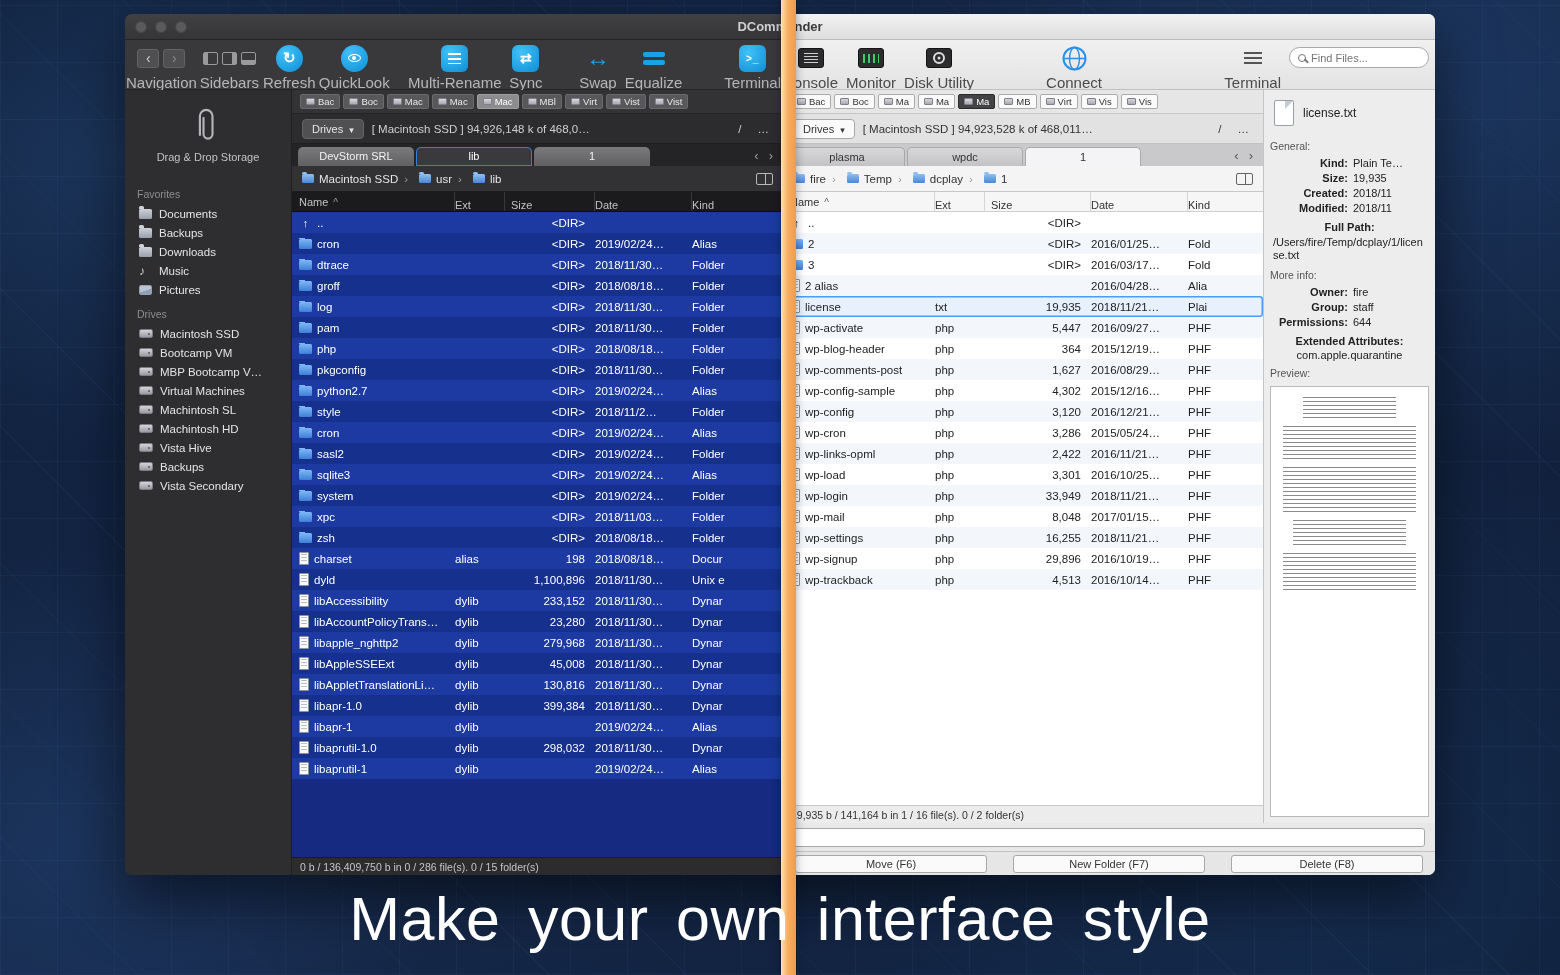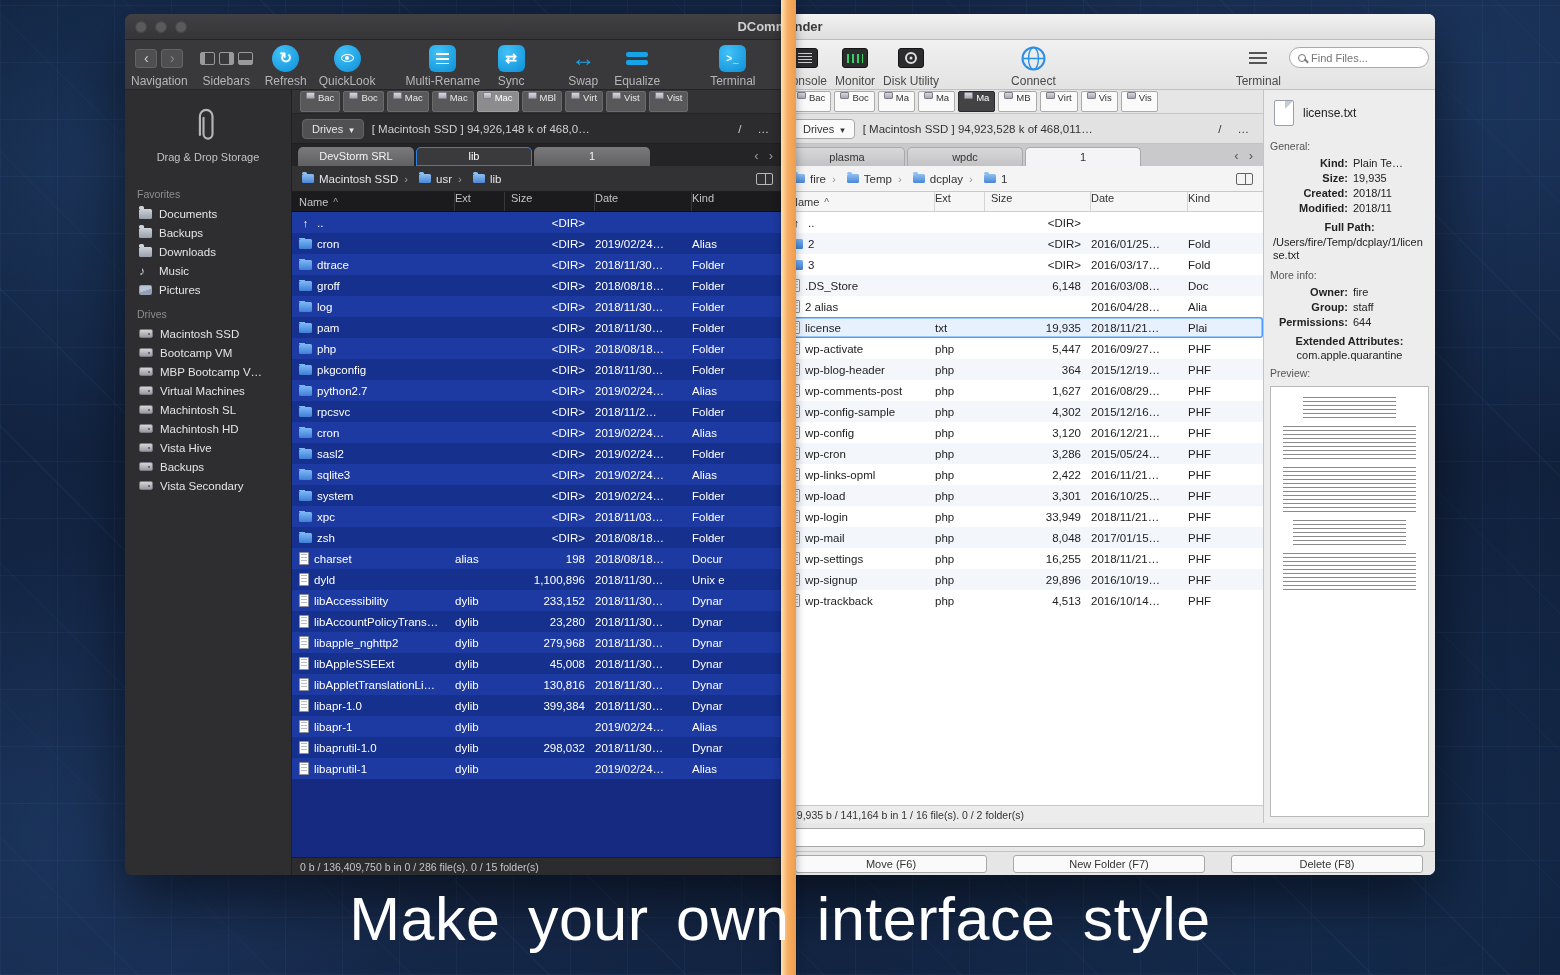--- a/index.html
+++ b/index.html
@@ -33,21 +33,21 @@
 .tlight{width:12px;height:12px;border-radius:50%;background:#5a5a5c;border:1px solid #464648}
 .tghost{position:absolute;top:0;height:26px;line-height:26px;width:1310px;text-align:center;font-size:13px;font-weight:bold}
 .pane-left .tghost{left:0;color:#cfcfd1}
 .pane-right .tghost{left:-658px;color:#3a3a3a}
 
 
 .toolbar{height:50px;display:flex;align-items:flex-start;padding:4px 6px 0;gap:12px;flex:0 0 auto}
 .pane-left .toolbar{background:#39393b;border-bottom:1px solid #242426}
 .pane-right .toolbar{background:linear-gradient(#f0f0f0,#e3e3e3);border-bottom:1px solid #c0c0c0;gap:8px}
 .titem{display:flex;flex-direction:column;align-items:center;gap:2px;min-width:38px}
-.tlabel{font-size:12px;color:#b6b6b8;white-space:nowrap}
+.tlabel{font-size:15px;color:#b6b6b8;white-space:nowrap}
 .pane-right .tlabel{color:#4a4a4a}
 .ticon{height:28px;display:flex;align-items:center;justify-content:center;gap:4px}
 .navbtn{width:22px;height:19px;background:#4f4f51;border:1px solid #636365;border-radius:3px;color:#d2d2d4;
  font-size:14px;line-height:16px;text-align:center}
 .navbtn.back::before{content:"‹"}
 .navbtn.fwd{color:#8a8a8c}.navbtn.fwd::before{content:"›"}
 .sbico{width:15px;height:13px;border:1px solid #9a9a9c;border-radius:2px;background:linear-gradient(90deg,#9a9a9c 0 4px,transparent 4px)}
 .sbico.r{background:linear-gradient(270deg,#9a9a9c 0 4px,transparent 4px)}
 .sbico.b{background:linear-gradient(0deg,#9a9a9c 0 4px,transparent 4px)}
 .bico{width:27px;height:27px;border-radius:50%;background:radial-gradient(circle at 35% 28%,#41c2f8,#0e8ed6);
@@ -72,21 +72,21 @@
 .searchbox{display:flex;align-items:center;gap:5px;background:#fff;border:1px solid #a8a8a8;border-radius:11px;height:21px;padding:0 8px;width:140px;margin-top:3px}
 .mag{width:8px;height:8px;border:1.5px solid #777;border-radius:50%;position:relative;flex:0 0 auto}
 .mag::after{content:"";position:absolute;width:5px;height:1.5px;background:#777;transform:rotate(45deg);right:-4px;bottom:-1px}
 .searchbox input{border:none;outline:none;font-size:11px;width:100%;background:transparent;color:#333}
 .tspacer{flex:1}
 
 
 .dstrip{height:24px;display:flex;align-items:center;gap:3px;padding:0 8px;flex:0 0 auto}
 .pane-left .dstrip{background:#333335;border-bottom:1px solid #242426}
 .pane-right .dstrip{background:#e6e6e6;border-bottom:1px solid #c6c6c6}
-.dbtn{height:21px;display:flex;gap:3px;padding:0 5px;border-radius:2px;font-size:9.5px;white-space:nowrap}
+.dbtn{height:15px;display:flex;align-items:center;gap:3px;padding:0 5px;border-radius:2px;font-size:9.5px;white-space:nowrap}
 .pane-left .dbtn{background:#58585a;border:1px solid #6a6a6c;color:#e8e8ea}
 .pane-left .dbtn.sel{background:#8c8c8e;border-color:#9e9ea0;color:#fff}
 .pane-right .dbtn{background:#fafafa;border:1px solid #ababab;color:#333}
 .pane-right .dbtn.sel{background:#434345;border-color:#2a2a2c;color:#fff}
 .ddisk{width:9px;height:7px;border-radius:1px;background:linear-gradient(#d8d8e0,#a8a8b2);border:1px solid #80808a}
 
 
 .drow{height:30px;display:flex;align-items:center;gap:8px;padding:0 10px;flex:0 0 auto;font-size:11.5px}
 .pane-left .drow{background:#2c2c2e;border-bottom:1px solid #1f1f21;color:#cfcfd1}
 .pane-right .drow{background:#e2e2e2;border-bottom:1px solid #c2c2c2;color:#333}
@@ -121,21 +121,21 @@
 .crumb+.crumb::before{content:"›";margin:0 6px;color:#9a9a9c}
 .cico{width:12px;height:9px;border-radius:1.5px;background:linear-gradient(#8fc0f2,#4a86d8);position:relative;flex:0 0 auto}
 .cico::before{content:"";position:absolute;top:-2.5px;left:0;width:5px;height:2.5px;border-radius:1.5px 1.5px 0 0;background:#8fc0f2}
 .bookico{margin-left:auto;width:17px;height:12px;border:1.5px solid currentColor;border-radius:2px;position:relative;opacity:.75}
 .bookico::before{content:"";position:absolute;left:50%;top:0;bottom:0;width:1.5px;background:currentColor}
 
 
 .hdr{height:20px;display:flex;align-items:center;flex:0 0 auto;font-size:11px}
 .pane-left .hdr{background:#1b1b1d;color:#c2c2c4;border-bottom:1px solid #0e0e10}
 .pane-right .hdr{background:#f6f6f6;color:#333;border-bottom:1px solid #cfcfcf}
-.hcell{height:100%;display:flex;align-items:flex-start;gap:5px;border-right:1px solid rgba(128,128,128,.28);overflow:hidden}
+.hcell{height:100%;display:flex;align-items:flex-end;gap:5px;border-right:1px solid rgba(128,128,128,.28);overflow:hidden}
 .sortc{opacity:.8}.sortc::before{content:"^";font-size:10px}
 .list{flex:1 1 auto;overflow:hidden;position:relative}
 .pane-left .list{background:#152a80}
 .pane-right .list{background:#fff}
 .frow{display:flex;align-items:center;height:21px;font-size:11.5px}
 .pane-left .frow{color:#fff}
 .pane-left .frow:nth-of-type(odd){background:#1d3aa2}
 .pane-left .frow:nth-of-type(even){background:#16308e}
 .pane-right .frow:nth-of-type(even){background:#f3f7fc}
 .pane-right .frow.sel{background:#e7f1fd;box-shadow:inset 0 0 0 1.5px #4a9df8;border-radius:3px}
@@ -601,21 +601,21 @@
               </span>
               <span class="c-ext"></span>
               <span class="c-size">&lt;DIR&gt;</span>
               <span class="c-date">2019/02/24…</span>
               <span class="c-kind">Alias</span>
             </div>
 
             <div class="frow ic-folder">
               <span class="c-name">
                 <span class="ficon"></span>
-                <span>rpcsvc</span>
+                <span>style</span>
               </span>
               <span class="c-ext"></span>
               <span class="c-size">&lt;DIR&gt;</span>
               <span class="c-date">2018/11/2…</span>
               <span class="c-kind">Folder</span>
             </div>
 
             <div class="frow ic-folder">
               <span class="c-name">
                 <span class="ficon"></span>
@@ -1014,30 +1014,20 @@
               <span class="c-name">
                 <span class="ficon"></span>
                 <span>3</span>
               </span>
               <span class="c-ext"></span>
               <span class="c-size">&lt;DIR&gt;</span>
               <span class="c-date">2016/03/17…</span>
               <span class="c-kind">Fold</span>
             </div>
 
-            <div class="frow ic-file">
-              <span class="c-name">
-                <span class="ficon"></span>
-                <span>.DS_Store</span>
-              </span>
-              <span class="c-ext"></span>
-              <span class="c-size">6,148</span>
-              <span class="c-date">2016/03/08…</span>
-              <span class="c-kind">Doc</span>
-            </div>
 
             <div class="frow ic-file">
               <span class="c-name">
                 <span class="ficon"></span>
                 <span>2 alias</span>
               </span>
               <span class="c-ext"></span>
               <span class="c-size"></span>
               <span class="c-date">2016/04/28…</span>
               <span class="c-kind">Alia</span>

